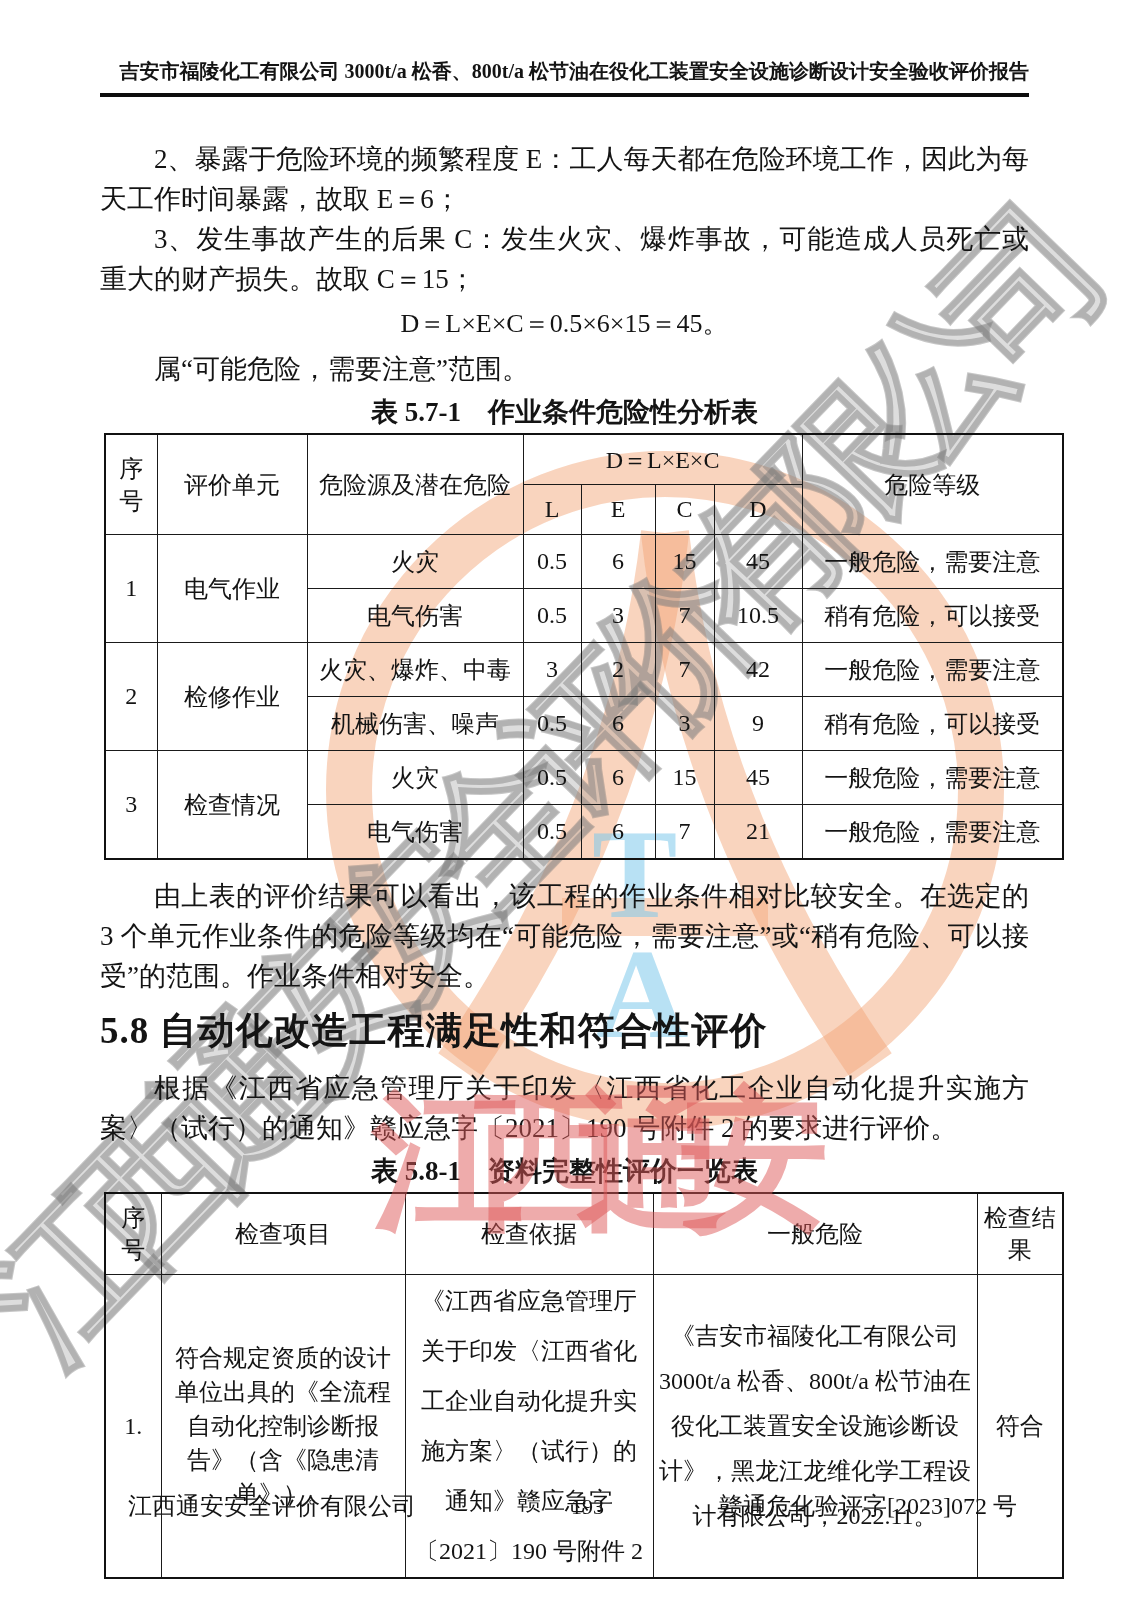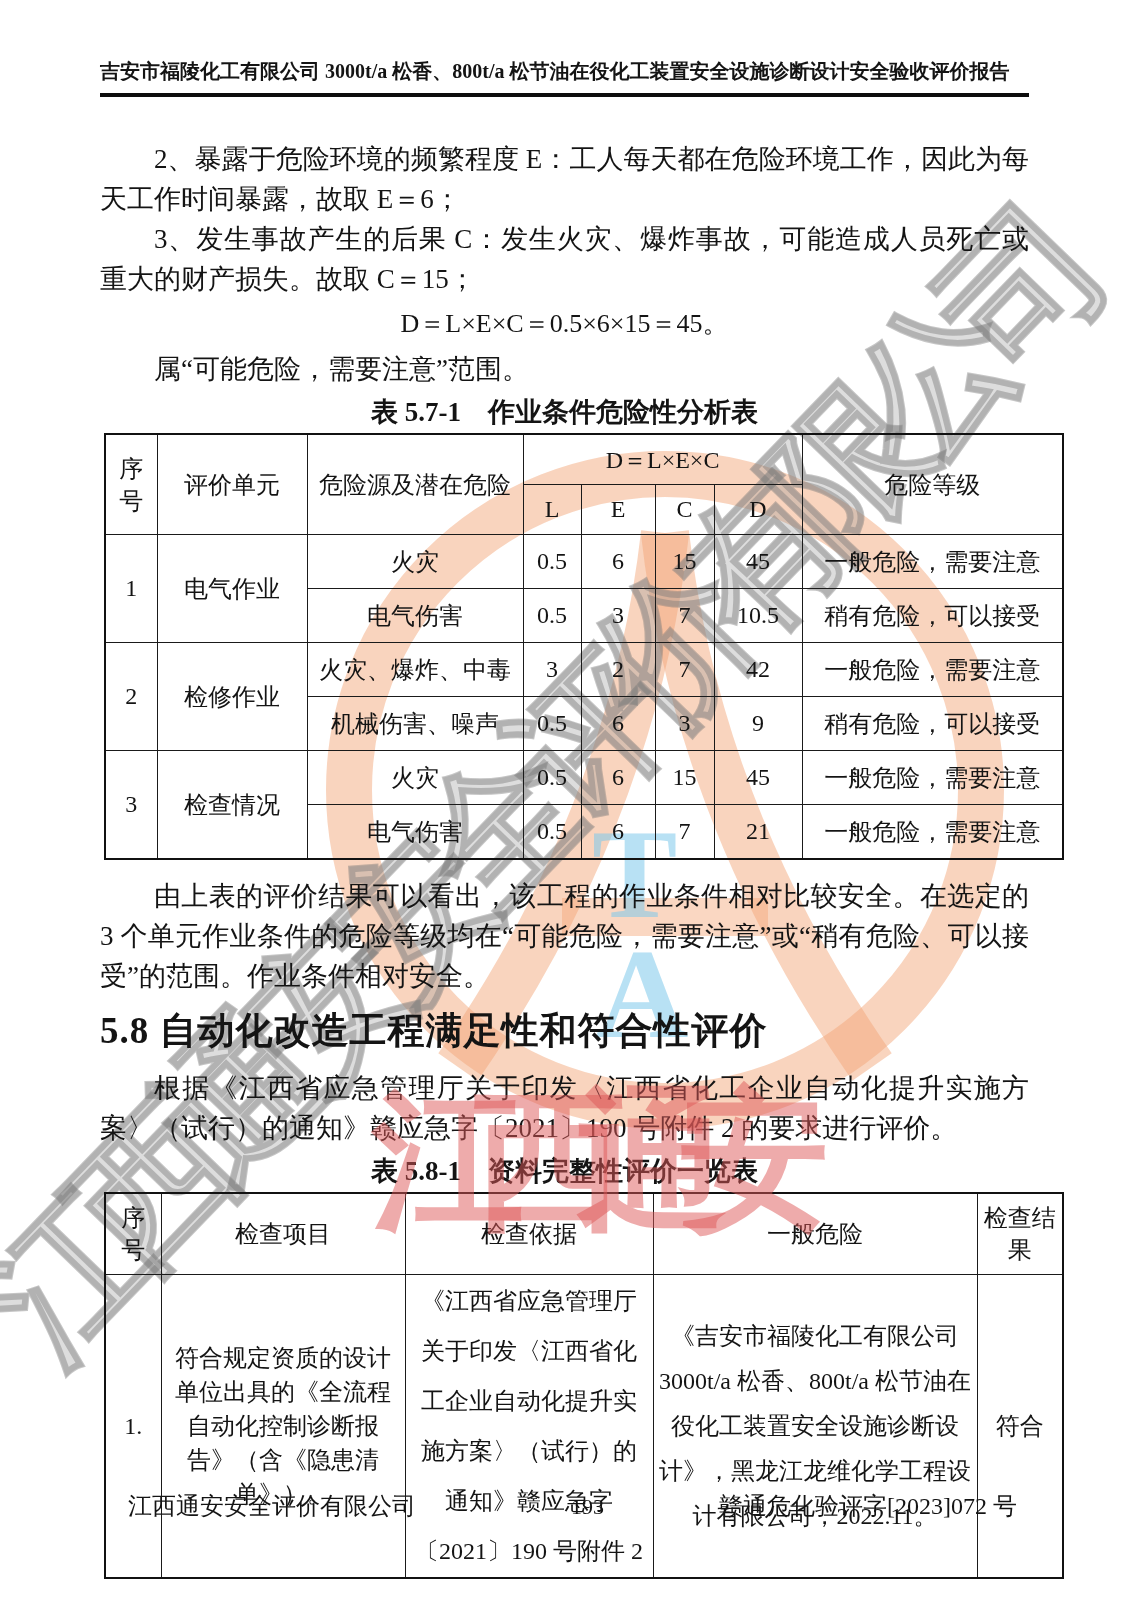--- a/index.html
+++ b/index.html
@@ -25,21 +25,21 @@
   .wm-red{
     position:absolute;left:372px;top:1060px;z-index:3;
     font-size:152px;font-weight:700;letter-spacing:-50px;white-space:nowrap;
     color:rgba(222,88,88,0.50);
     pointer-events:none;
   }
   
   .content{position:relative;z-index:1;padding:0 100px;}
   .page-header{
     margin-top:58px;
-    text-align:left;
+    text-align:right;
     font-size:20px;font-weight:700;letter-spacing:0px;
     line-height:26px;
     padding-bottom:9px;
     border-bottom:4px solid #0d0d0d;
   }
   .para{
     font-size:27px;line-height:40px;
     text-align:justify;
     text-indent:2em;
     margin:0;

